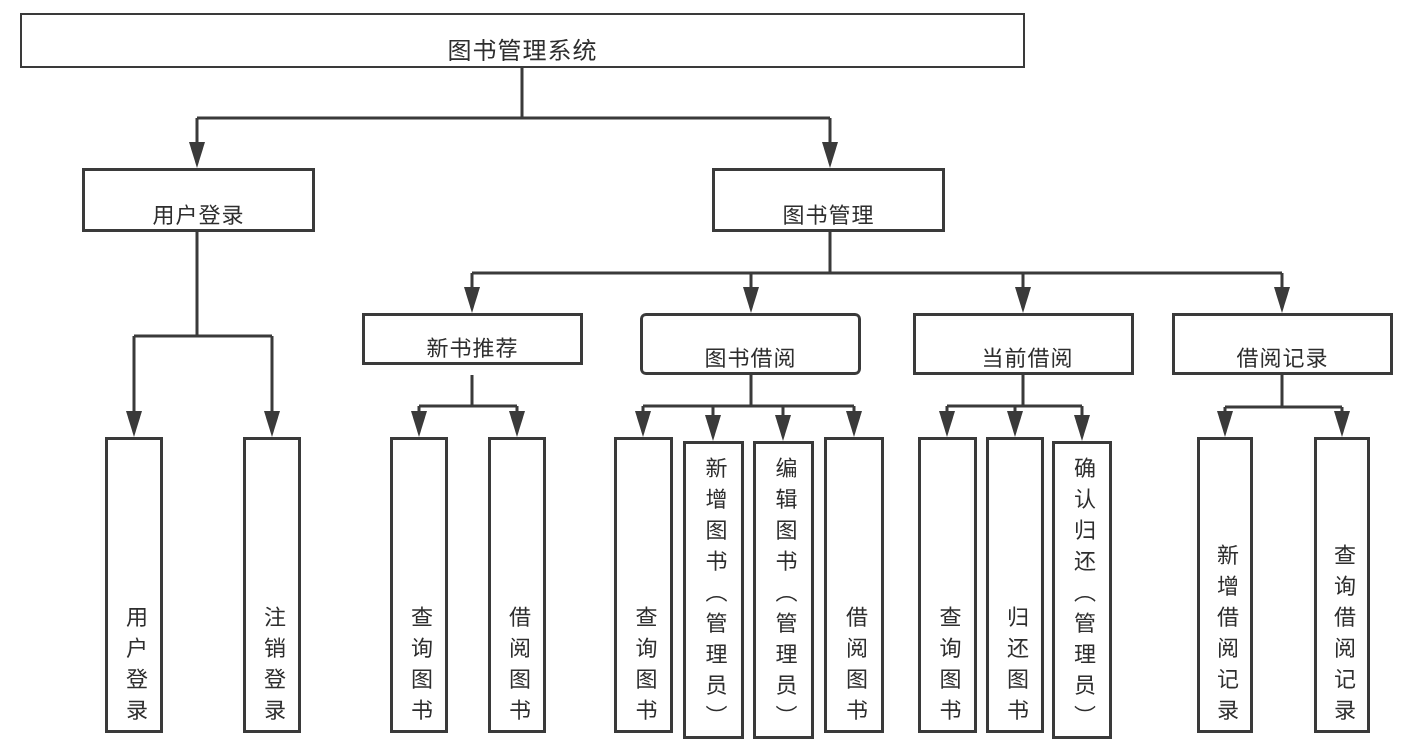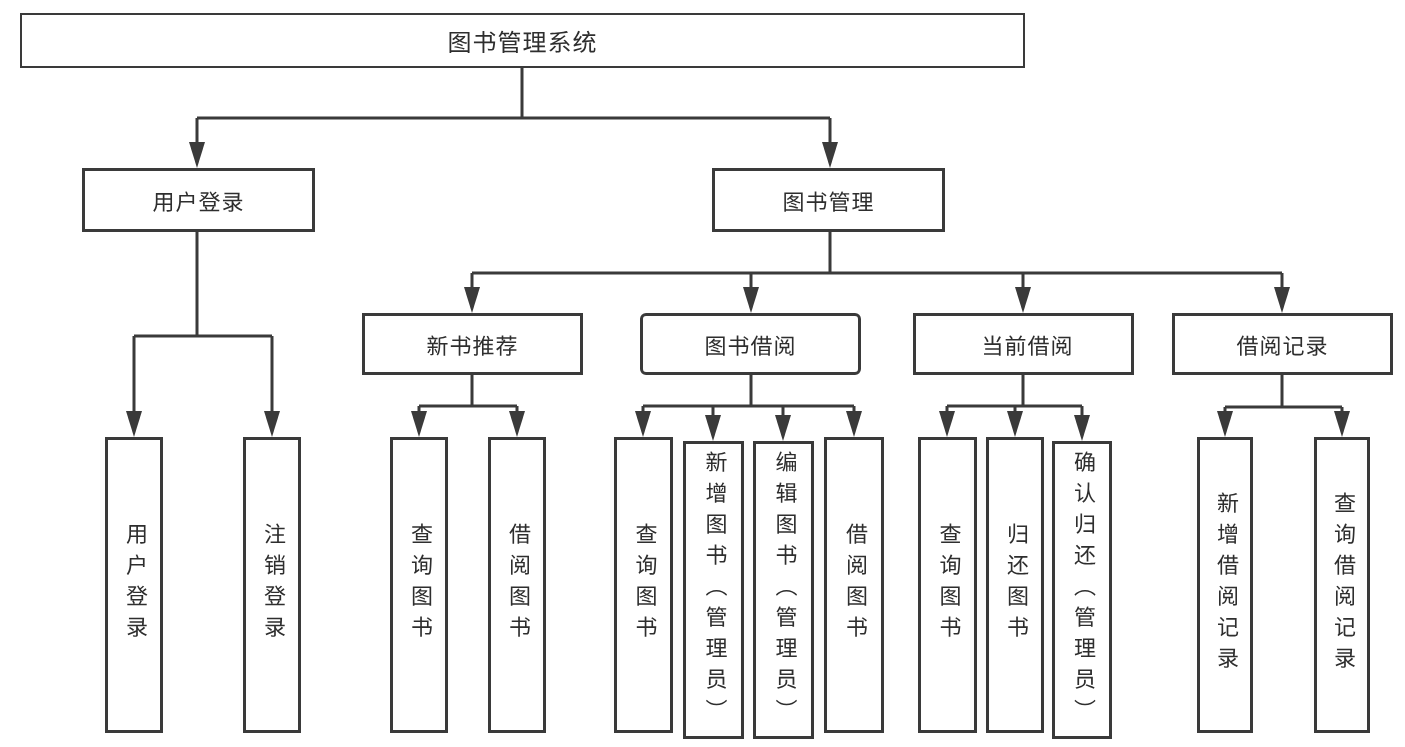--- a/index.html
+++ b/index.html
@@ -17,21 +17,21 @@
     left: 0; top: 0;
     width: 1405px; height: 747px;
     z-index: 1;
   }
   .node {
     position: absolute;
     background: #ffffff;
     border: 3px solid #3a3a3a;
     box-sizing: border-box;
     display: flex;
-    align-items: center;
+    align-items: flex-end;
     justify-content: center;
     z-index: 2;
     font-size: 22px;
     letter-spacing: 1px;
     color: #2e2e2e;
   }
   .node.root { border-width: 2px; font-size: 24px; }
   .leaf .vtext {
     writing-mode: vertical-rl;
     text-orientation: mixed;
@@ -93,21 +93,21 @@
     <span>图书管理系统</span>
   </div>
 
   <div class="node" style="left:82px; top:168px; width:233px; height:64px;">
     <span>用户登录</span>
   </div>
   <div class="node" style="left:712px; top:168px; width:233px; height:64px;">
     <span>图书管理</span>
   </div>
 
-  <div class="node" style="left:362px; top:313px; width:221px; height:62px;">
+  <div class="node" style="left:362px; top:313px; width:221px; height:52px;">
     <span>新书推荐</span>
   </div>
   <div class="node" style="left:640px; top:313px; width:221px; height:62px;border-radius:6px;">
     <span>图书借阅</span>
   </div>
   <div class="node" style="left:913px; top:313px; width:221px; height:62px;padding-left:8px;">
     <span>当前借阅</span>
   </div>
   <div class="node" style="left:1172px; top:313px; width:221px; height:62px;">
     <span>借阅记录</span>

